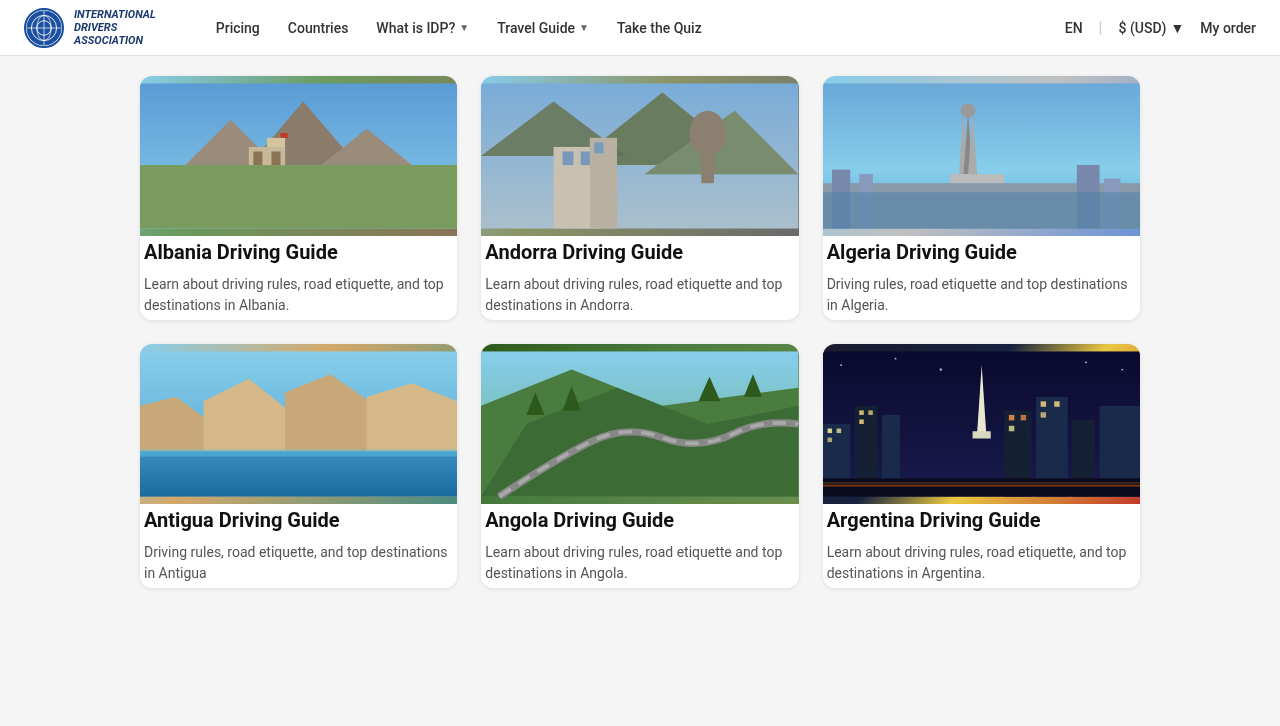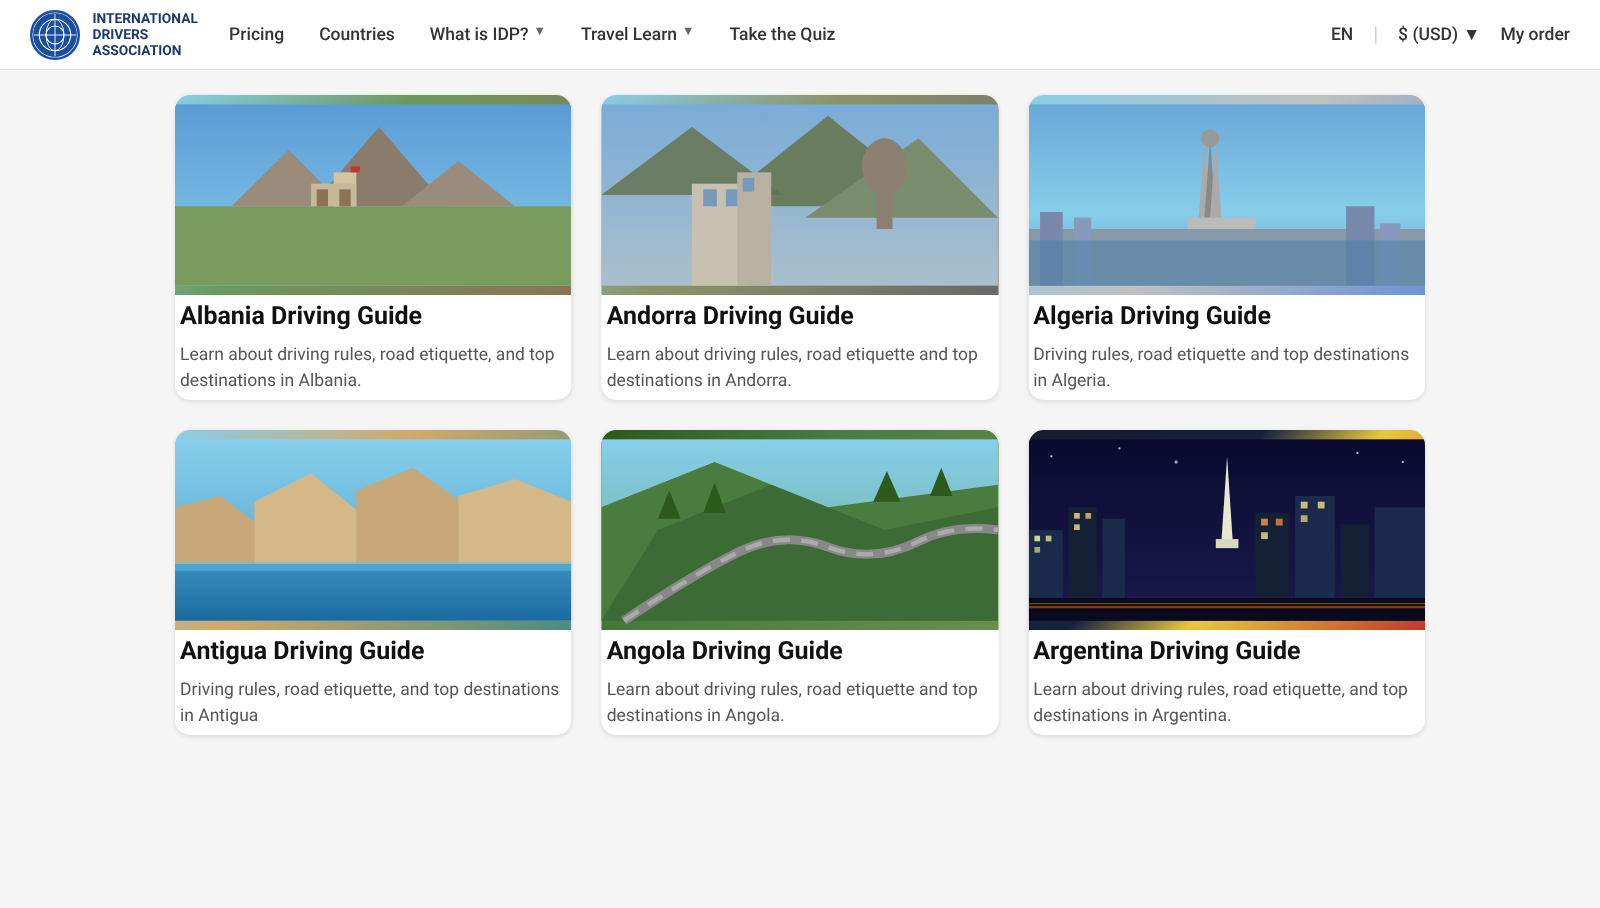--- a/index.html
+++ b/index.html
@@ -14,22 +14,23 @@
       padding: 0 24px;
       height: 56px;
       position: sticky;
       top: 0;
       z-index: 100;
     }
     .logo-area {
       display: flex;
       align-items: center;
       gap: 10px;
-      margin-right: 13px;
+      margin-right: 48px;
       text-decoration: none;
+      font-style: italic;
     }
     .logo-circle {
       width: 40px;
       height: 40px;
       border-radius: 50%;
       border: 2px solid #1a4fa0;
       display: flex;
       align-items: center;
       justify-content: center;
       overflow: hidden;
@@ -48,21 +49,21 @@
       gap: 4px;
       flex: 1;
     }
     .nav-link {
       padding: 6px 12px;
       font-size: 14px;
       color: #333;
       text-decoration: none;
       border-radius: 4px;
       display: flex;
-      align-items: flex-start;
+      align-items: center;
       gap: 4px;
       cursor: pointer;
       font-weight: 500;
     }
     .nav-link .chevron { font-size: 10px; color: #666; }
     .nav-right {
       display: flex;
       align-items: center;
       gap: 16px;
     }
@@ -184,21 +185,21 @@
       <span>Pricing</span>
     </a>
     <a class="nav-link" href="#">
       <span>Countries</span>
     </a>
     <a class="nav-link" href="#">
       <span>What is IDP?</span>
       <span class="chevron">▼</span>
     </a>
     <a class="nav-link" href="#">
-      <span>Travel Learn</span>
+      <span>Travel Guide</span>
       <span class="chevron">▼</span>
     </a>
     <a class="nav-link" href="#">
       <span>Take the Quiz</span>
     </a>
   </div>
 
   <div class="nav-right">
     <span class="nav-lang">EN</span>
     <span class="nav-divider">|</span>

